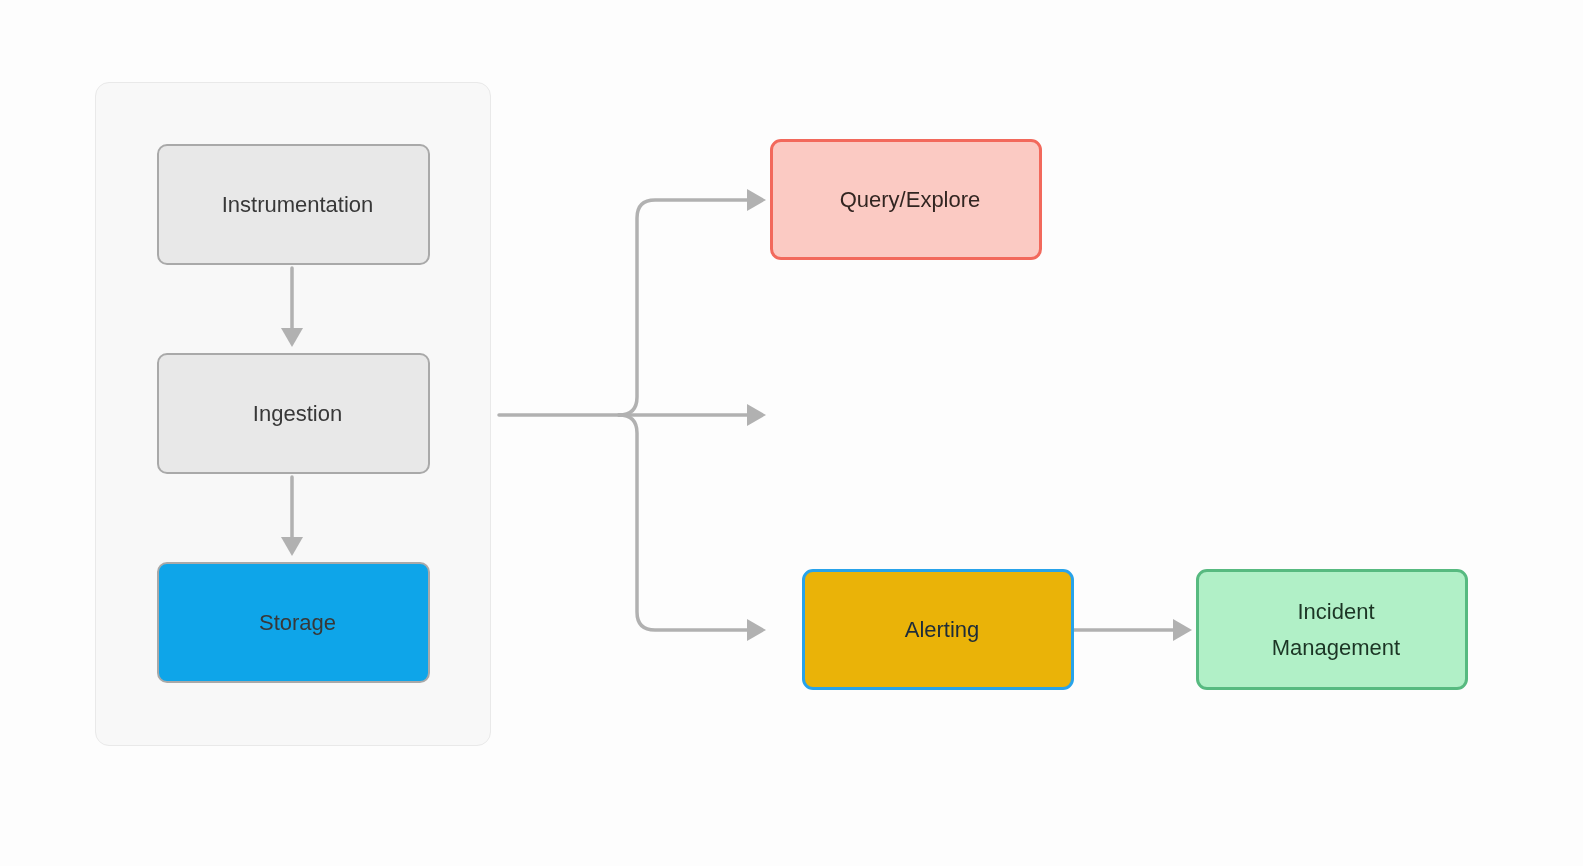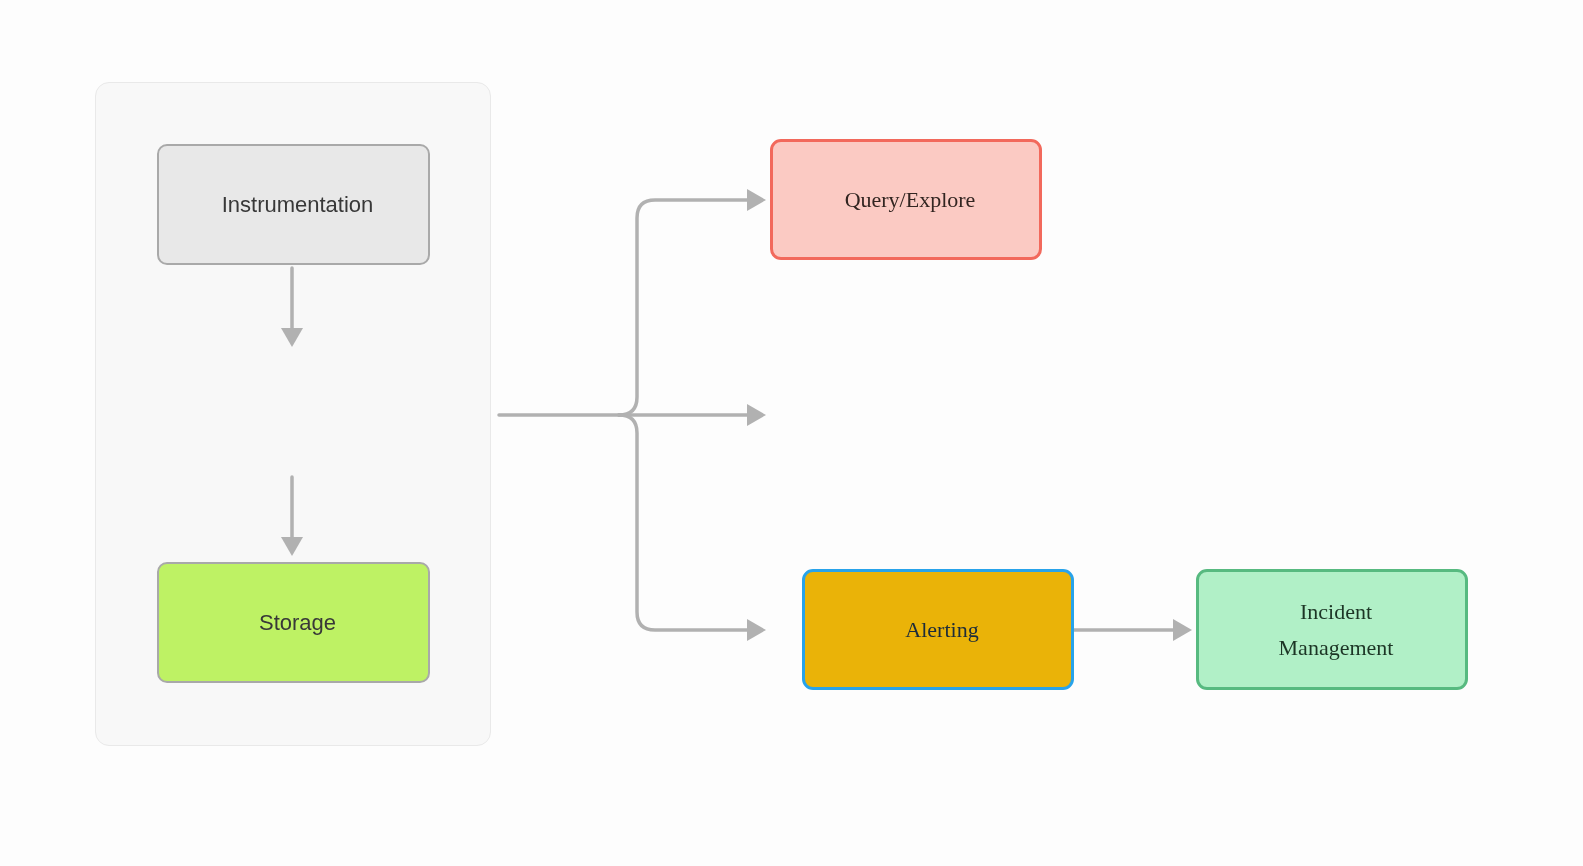--- a/index.html
+++ b/index.html
@@ -52,21 +52,20 @@
     width: 273px;
     height: 121px;
     border: 2.5px solid;
     border-radius: 10px;
   }
   .node-colored {
     width: 272px;
     height: 121px;
     border: 3px solid;
     border-radius: 11px;
-    font-family: Liberation Serif, serif;
   }
   .node-instrumentation { left: 157px; top: 144px; }
   .node-ingestion       { left: 157px; top: 353px; }
   .node-storage         { left: 157px; top: 562px; }
   .node-query           { left: 770px; top: 139px; }
   .node-dashboards      { left: 770px; top: 354px; }
   .node-alerting        { left: 770px; top: 569px; }
   .node-incident        { left: 1196px; top: 569px; align-items: center; }
   .node-label { display: inline-block; }
   .node-incident .node-label { max-width: 170px; }
@@ -98,22 +97,25 @@
     <polygon points="766,630 747,619 747,641" style="fill: rgb(177, 177, 177);"></polygon>
 
     <path class="edge-path" d="M1048 630 L1173 630" style="stroke: rgb(177, 177, 177);"></path>
     <polygon points="1192,630 1173,619 1173,641" style="fill: rgb(177, 177, 177);"></polygon>
   </svg>
 
   <div class="node node-gray node-instrumentation" style="background-color: rgb(232, 232, 232); border-color: rgb(169, 169, 169); color: rgb(56, 56, 56);">
     <span class="node-label">Instrumentation</span>
   </div>
 
+  <div class="node node-gray node-ingestion" style="background-color: rgb(232, 232, 232); border-color: rgb(169, 169, 169); color: rgb(56, 56, 56);">
+    <span class="node-label">Ingestion</span>
+  </div>
 
-  <div class="node node-gray node-storage" style="background-color: #bef264; border-color: rgb(169, 169, 169); color: rgb(56, 56, 56);">
+  <div class="node node-gray node-storage" style="background-color: #0ea5e9; border-color: rgb(169, 169, 169); color: rgb(56, 56, 56);">
     <span class="node-label">Storage</span>
   </div>
 
   <div class="node node-colored node-query" style="background-color: rgb(251, 202, 195); border-color: rgb(242, 105, 92); color: rgb(50, 37, 33);">
     <span class="node-label">Query/Explore</span>
   </div>
 
 
   <div class="node node-colored node-alerting" style="background-color: #eab308; border-color: rgb(40, 163, 234); color: rgb(29, 44, 58); margin-left: 32px;">
     <span class="node-label">Alerting</span>

